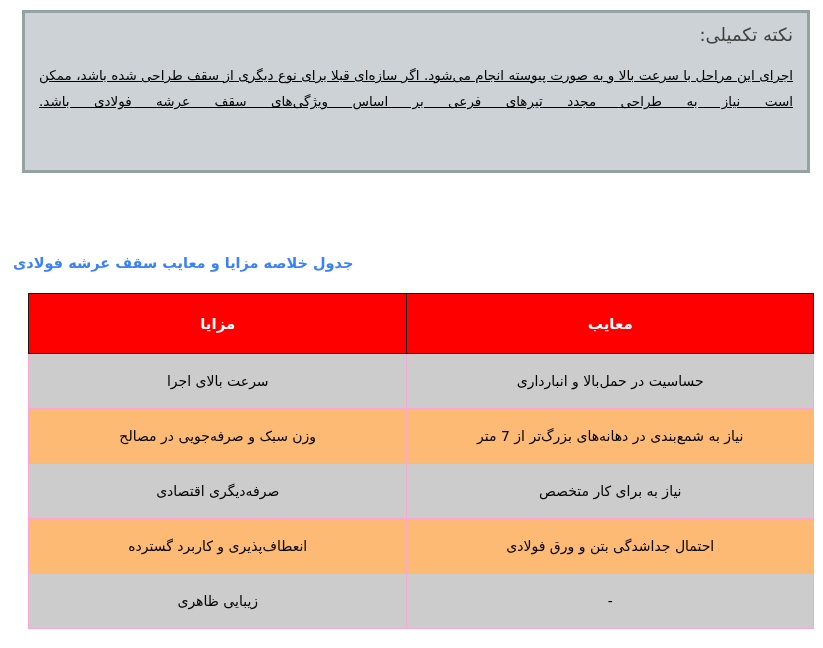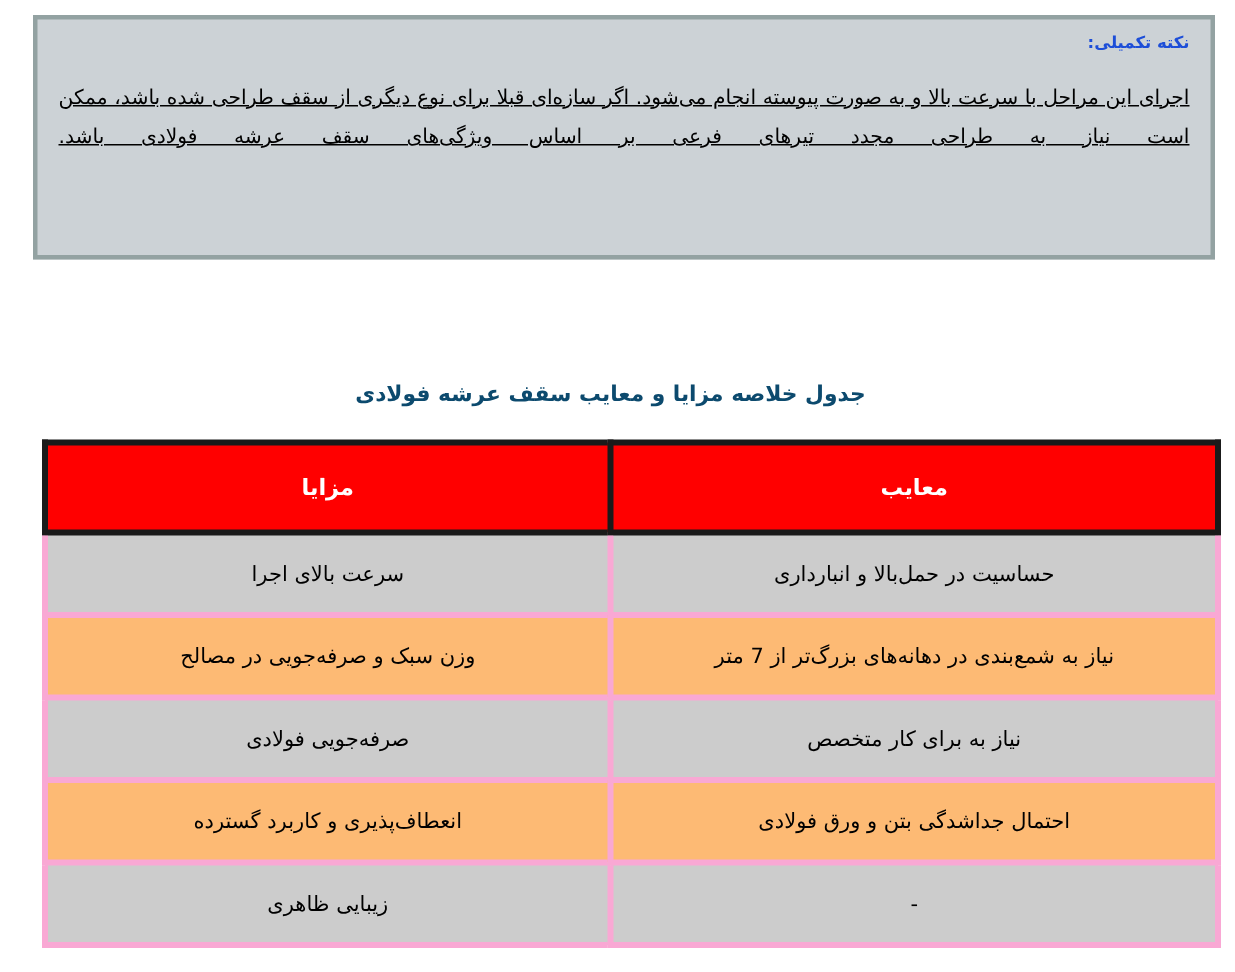--- a/index.html
+++ b/index.html
@@ -26,23 +26,23 @@
     background: #ccd2d6;
     border: 3px solid #93a2a2;
     direction: rtl;
   }
   .note-inner {
     padding: 8px 14px 6px 14px;
     box-sizing: border-box;
     height: 100%;
   }
   .note-title {
-    font-size: 11px;
-    font-weight: bold;
-    color: #1d4ed8;
+    font-size: 18px;
+    font-weight: normal;
+    color: #404040;
     text-align: right;
     line-height: 1.5;
     margin: 0 0 14px 0;
     letter-spacing: 0px;
   }
   .note-para {
     font-size: 13.5px;
     color: #000000;
     text-align: justify;
     text-align-last: justify;
@@ -53,43 +53,43 @@
   .note-para:last-child {
     margin-bottom: 0;
   }
 
   
   .table-heading {
     position: absolute;
     right: 22px;
     top: 243px;
     width: 788px;
-    text-align: center;
+    text-align: left;
     font-size: 14.5px;
     font-weight: bold;
-    color: #0c4a6e;
+    color: #3b82f6;
     direction: rtl;
   }
 
   
   .cmp-table-wrap {
     position: absolute;
     left: 28px;
     top: 293px;
     width: 786px;
     direction: rtl;
   }
   table.cmp-table {
     border-collapse: collapse;
     width: 786px;
     table-layout: fixed;
   }
   table.cmp-table th,
   table.cmp-table td {
-    border: 4px solid #f9a8d4;
+    border: 1px solid #f9a8d4;
     text-align: center;
     vertical-align: middle;
     font-size: 14px;
     color: #000000;
     padding: 0 8px;
     box-sizing: border-box;
   }
   table.cmp-table thead th {
     background: #ff0000;
     color: #ffffff;
@@ -135,21 +135,21 @@
       <tr class="shaded">
         <td class="col-dis">حساسیت در حمل‌بالا و انبارداری</td>
         <td class="col-adv">سرعت بالای اجرا</td>
       </tr>
       <tr class="plain">
         <td class="col-dis">نیاز به شمع‌بندی در دهانه‌های بزرگ‌تر از 7 متر</td>
         <td class="col-adv">وزن سبک و صرفه‌جویی در مصالح</td>
       </tr>
       <tr class="shaded">
         <td class="col-dis">نیاز به برای کار متخصص</td>
-        <td class="col-adv">صرفه‌جویی فولادی</td>
+        <td class="col-adv">صرفه‌دیگری اقتصادی</td>
       </tr>
       <tr class="plain">
         <td class="col-dis">احتمال جداشدگی بتن و ورق فولادی</td>
         <td class="col-adv">انعطاف‌پذیری و کاربرد گسترده</td>
       </tr>
       <tr class="shaded">
         <td class="col-dis">-</td>
         <td class="col-adv">زیبایی ظاهری</td>
       </tr>
     </tbody>

